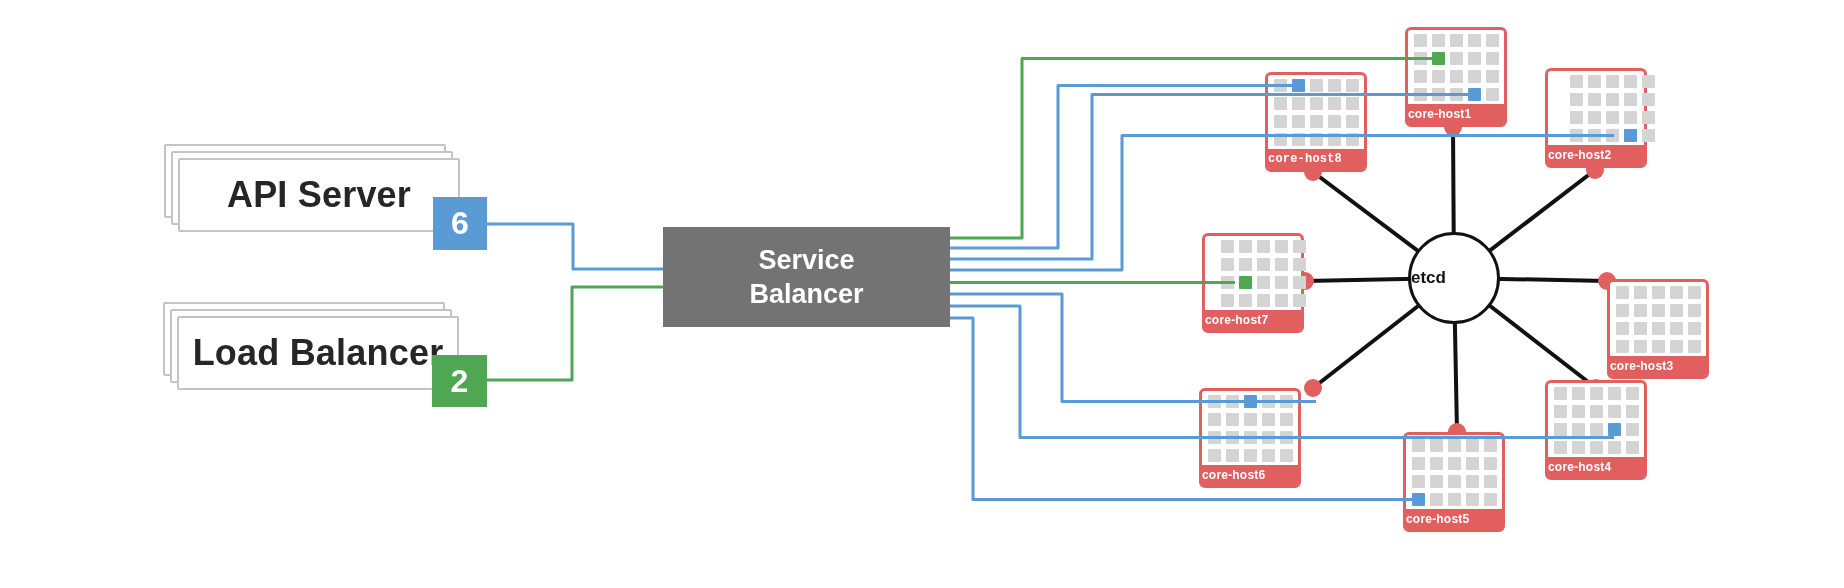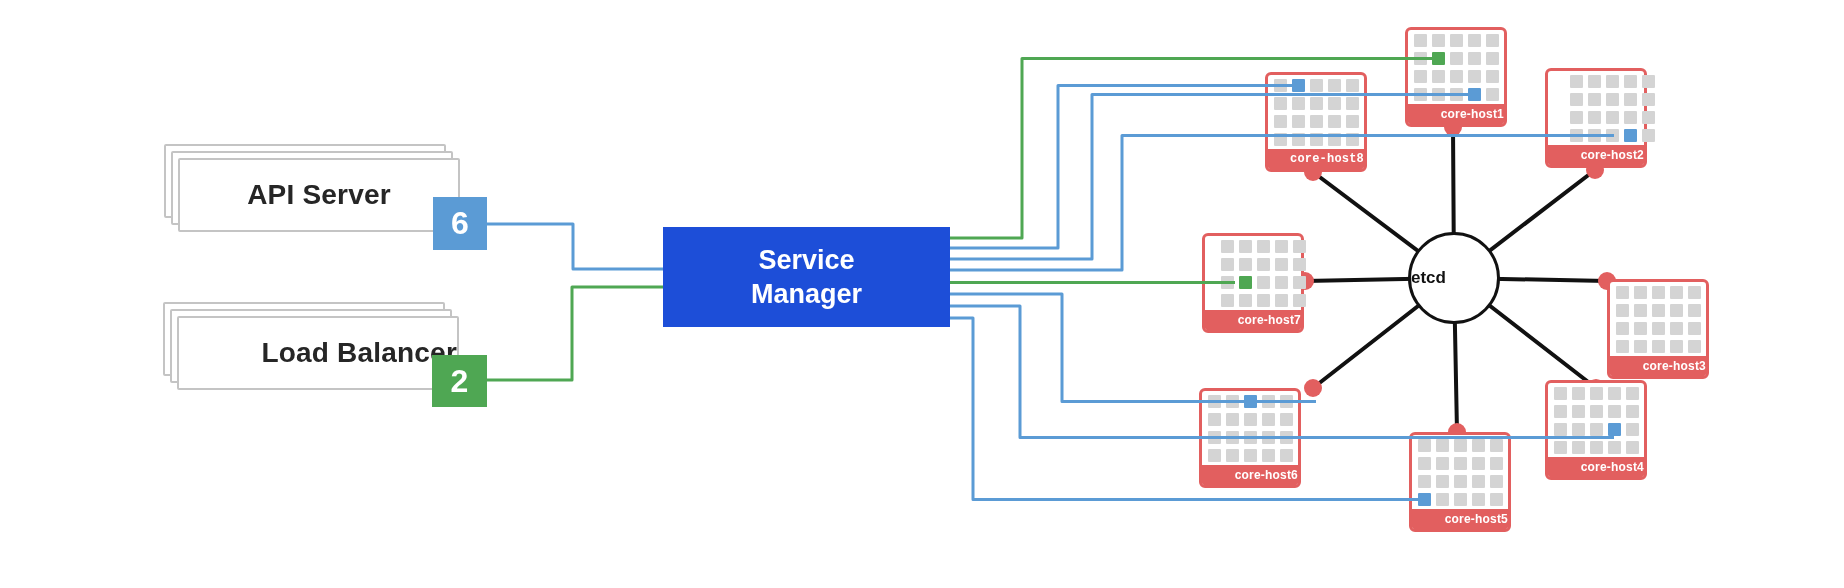--- a/index.html
+++ b/index.html
@@ -13,30 +13,30 @@
   #layer-front{z-index:3;}
   .node{position:absolute;z-index:2;}
 
   
   .stack{position:absolute;z-index:2;}
   .stack-layer{
     position:absolute;background:#fff;border:2px solid #c4c4c4;border-radius:2px;box-sizing:border-box;
   }
   .stack-front{
     display:flex;align-items:center;justify-content:center;
-    font-size:28px;font-weight:bold;color:#262626;letter-spacing:0.2px;
+    font-size:36px;font-weight:bold;color:#262626;letter-spacing:0.2px;
   }
   .badge{
     position:absolute;z-index:4;display:flex;align-items:center;justify-content:center;
     color:#fff;font-size:32px;font-weight:bold;box-sizing:border-box;
   }
 
   
   #service-manager{
-    left:663px;top:227px;width:287px;height:100px;background:#1d4ed8;
+    left:663px;top:227px;width:287px;height:100px;background:#737373;
     display:flex;flex-direction:column;align-items:center;justify-content:center;
     color:#fff;font-size:27px;font-weight:bold;line-height:34px;text-align:center;
   }
 
   
   #etcd{
     left:1408px;top:232px;width:92px;height:92px;border-radius:50%;
     background:#fff;border:3px solid #111;box-sizing:border-box;
     display:flex;align-items:center;justify-content:flex-start;
     font-size:17px;font-weight:bold;color:#111;
@@ -49,21 +49,21 @@
   }
   .host-grid{
     display:grid;grid-template-columns:repeat(5,13px);grid-auto-rows:13px;
     gap:5px;justify-content:center;padding-top:4px;
   }
   .host-cell{width:13px;height:13px;background:#d4d4d4;border-radius:1px;}
   .host-cell.green{background:var(--green);}
   .host-cell.blue{background:var(--blue);}
   .host-banner{
     position:absolute;left:0;right:0;bottom:0;height:20px;background:var(--red);
-    color:#fff;font-size:12px;font-weight:bold;text-align:right;line-height:20px;
+    color:#fff;font-size:12px;font-weight:bold;text-align:left;line-height:20px;
     border-radius:0 0 2px 2px;letter-spacing:0.2px;
   }
 </style>
 </head>
 <body>
 
 <svg id="layer-back">
     <line x1="1454" y1="278" x2="1453" y2="127" stroke="#111111" stroke-width="4" stroke-linecap="round"></line>
     <line x1="1454" y1="278" x2="1595" y2="170" stroke="#111111" stroke-width="4" stroke-linecap="round"></line>
     <line x1="1454" y1="278" x2="1607" y2="281" stroke="#111111" stroke-width="4" stroke-linecap="round"></line>
@@ -87,29 +87,29 @@
   <div class="stack-layer" style="left:171px;top:151px;width:282px;height:74px;"></div>
   <div class="stack-layer stack-front" style="left:178px;top:158px;width:282px;height:74px;">
     <span>API Server</span>
   </div>
 </div>
 <div class="badge" id="api-badge" style="left: 433px; top: 197px; width: 54px; height: 53px; background: rgb(91, 155, 213);">6</div>
 
 <div class="stack">
   <div class="stack-layer" style="left:163px;top:302px;width:282px;height:74px;"></div>
   <div class="stack-layer" style="left:170px;top:309px;width:282px;height:74px;"></div>
-  <div class="stack-layer stack-front" style="left:177px;top:316px;width:282px;height:74px;justify-content:flex-end;">
+  <div class="stack-layer stack-front" style="left:177px;top:316px;width:282px;height:74px;">
     <span>Load Balancer</span>
   </div>
 </div>
 <div class="badge" id="lb-badge" style="left: 432px; top: 355px; width: 55px; height: 52px; background: rgb(79, 167, 83);">2</div>
 
 <div class="node" id="service-manager">
   <span>Service</span>
-  <span>Manager</span>
+  <span>Balancer</span>
 </div>
 
 <div class="node" id="etcd">
   <span>etcd</span>
 </div>
 
 <div id="hosts">
     <div class="host-card" style="left: 1405px; top: 27px;">
       <div class="host-grid">
         <div class="host-cell"></div>
@@ -203,21 +203,21 @@
         <div class="host-cell blue"></div>
         <div class="host-cell"></div>
         <div class="host-cell"></div>
         <div class="host-cell"></div>
         <div class="host-cell"></div>
         <div class="host-cell"></div>
         <div class="host-cell"></div>
       </div>
       <div class="host-banner">core-host4</div>
     </div>
-    <div class="host-card" style="left: 1403px; top: 432px; margin-left: 6px;">
+    <div class="host-card" style="left: 1403px; top: 432px;">
       <div class="host-grid">
         <div class="host-cell"></div>
         <div class="host-cell"></div>
         <div class="host-cell"></div>
         <div class="host-cell"></div>
         <div class="host-cell"></div>
         <div class="host-cell"></div>
         <div class="host-cell"></div>
         <div class="host-cell"></div>
         <div class="host-cell"></div>

